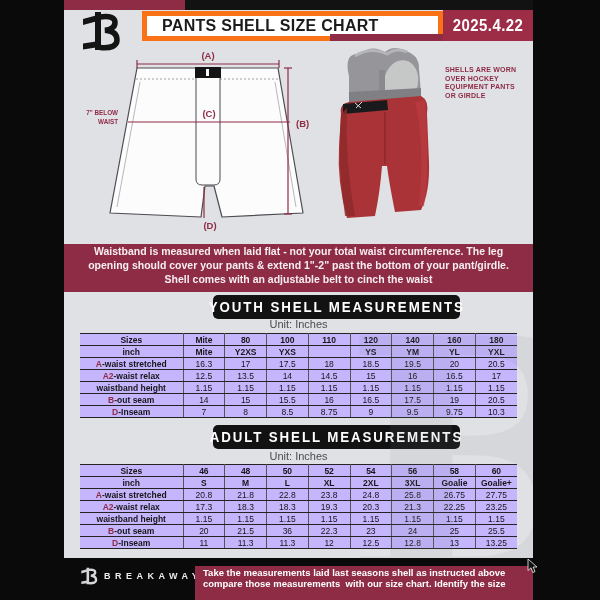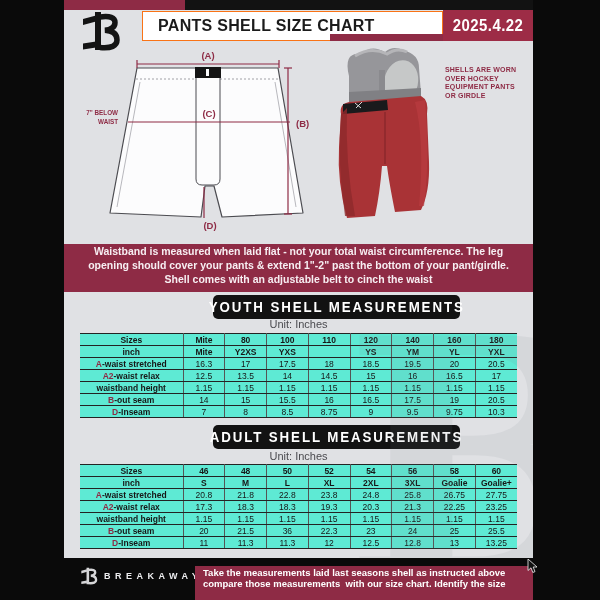--- a/index.html
+++ b/index.html
@@ -11,21 +11,21 @@
   .page{position:absolute;left:64px;top:0;width:469px;height:558px;background:#e0e1e4;overflow:hidden;}
 
   
   .accent-maroon-left{position:absolute;left:0;top:0;width:121px;height:10px;background:#8e2b45;}
   .accent-black-top{position:absolute;left:121px;top:0;width:348px;height:10px;background:#121212;}
   .accent-maroon-mid{position:absolute;left:266px;top:34px;width:203px;height:7px;background:#8e2b45;z-index:2;}
 
   .logo-header{position:absolute;left:16px;top:9px;width:46px;height:44px;z-index:1;}
 
   .title-box{position:absolute;left:78px;top:11px;width:301px;height:30px;background:#ffffff;
-    border:1px solid #f97316;z-index:1;display:flex;align-items:center;padding-left:15px;
+    border:5px solid #f97316;z-index:1;display:flex;align-items:center;padding-left:15px;
     font-size:16px;font-weight:600;color:#1b1b1b;letter-spacing:.3px;white-space:nowrap;}
 
   .date-box{position:absolute;left:379px;top:10px;width:90px;height:31px;background:#9d2c46;z-index:3;
     display:flex;align-items:center;justify-content:center;color:#fff;font-weight:bold;font-size:17px;}
   .date-box span{display:inline-block;transform:scaleX(.88);letter-spacing:.5px;}
 
   .diagram-svg{position:absolute;left:0;top:48px;width:310px;height:195px;z-index:1;}
   .shell-svg{position:absolute;left:271px;top:42px;width:105px;height:192px;z-index:1;}
 
   .shell-caption{position:absolute;left:381px;top:66px;width:84px;z-index:1;
@@ -41,21 +41,21 @@
   .section-heading span{display:inline-block;transform:scaleX(.95);}
   #youth-heading{top:295px;}
   #adult-heading{top:425px;}
 
   .unit-label{position:absolute;left:0;width:469px;text-align:center;z-index:2;
     color:#4b4b50;font-size:11px;}
   #youth-unit{top:318px;}
   #adult-unit{top:450px;}
 
   table.meas{position:absolute;left:16px;width:437px;border-collapse:collapse;table-layout:fixed;
-    background:#5eead4;z-index:2;}
+    background:#c4b5fd;z-index:2;}
   #youth-table{top:333px;}
   #adult-table{top:464px;}
   table.meas td{border-top:1px solid #232323;border-bottom:1px solid #232323;
     border-left:1px solid #555;border-right:1px solid #555;
     text-align:center;font-size:8.5px;height:12px;padding:0;color:#161616;
     overflow:hidden;white-space:nowrap;}
   table.meas td:first-child{border-left:none;font-weight:bold;}
   table.meas td:last-child{border-right:none;}
   table.meas tr.hdr td{font-weight:bold;}
   table.meas .pfx{color:#8e2b45;}

